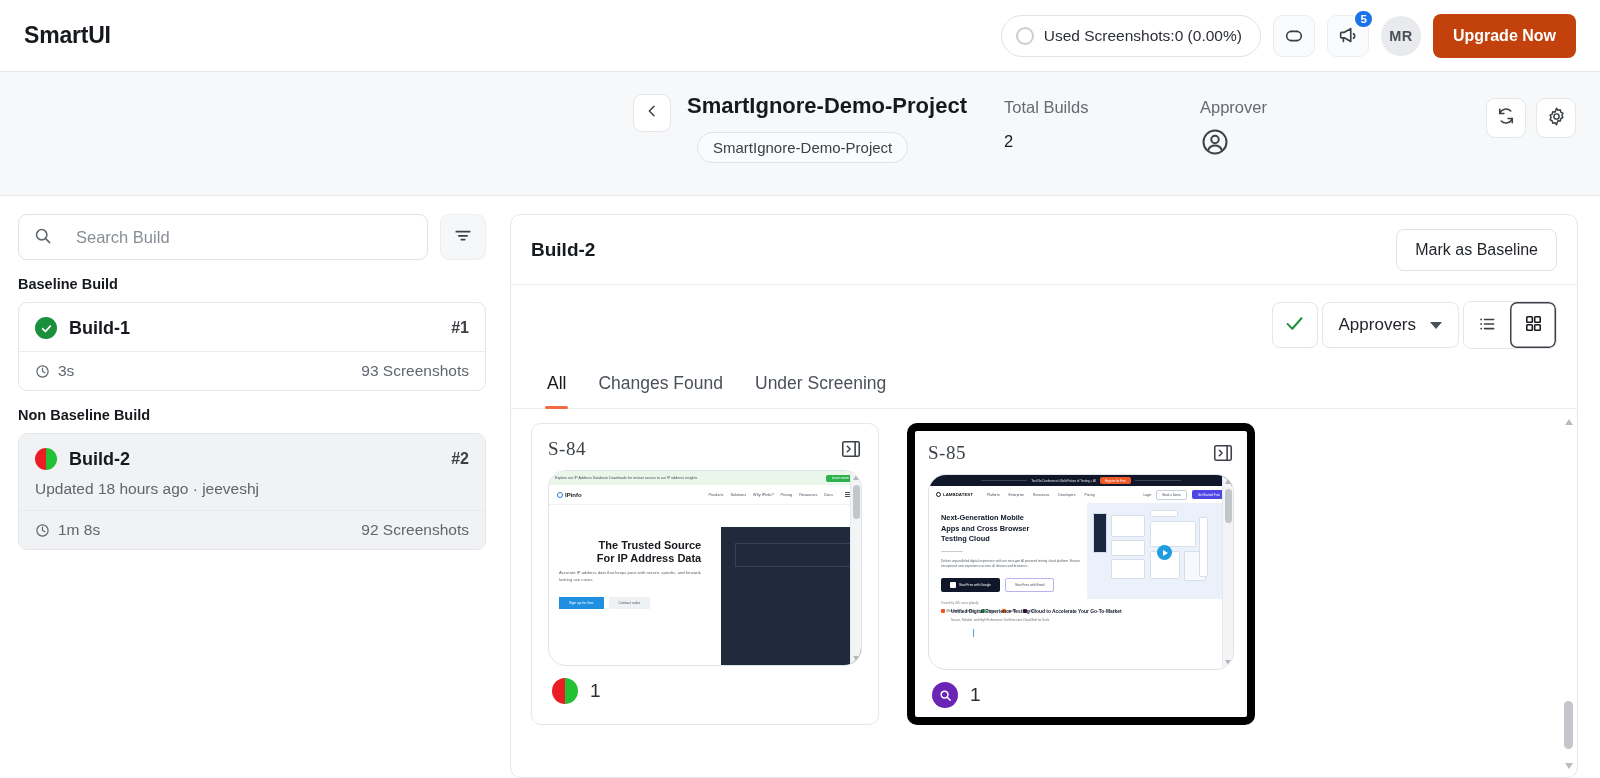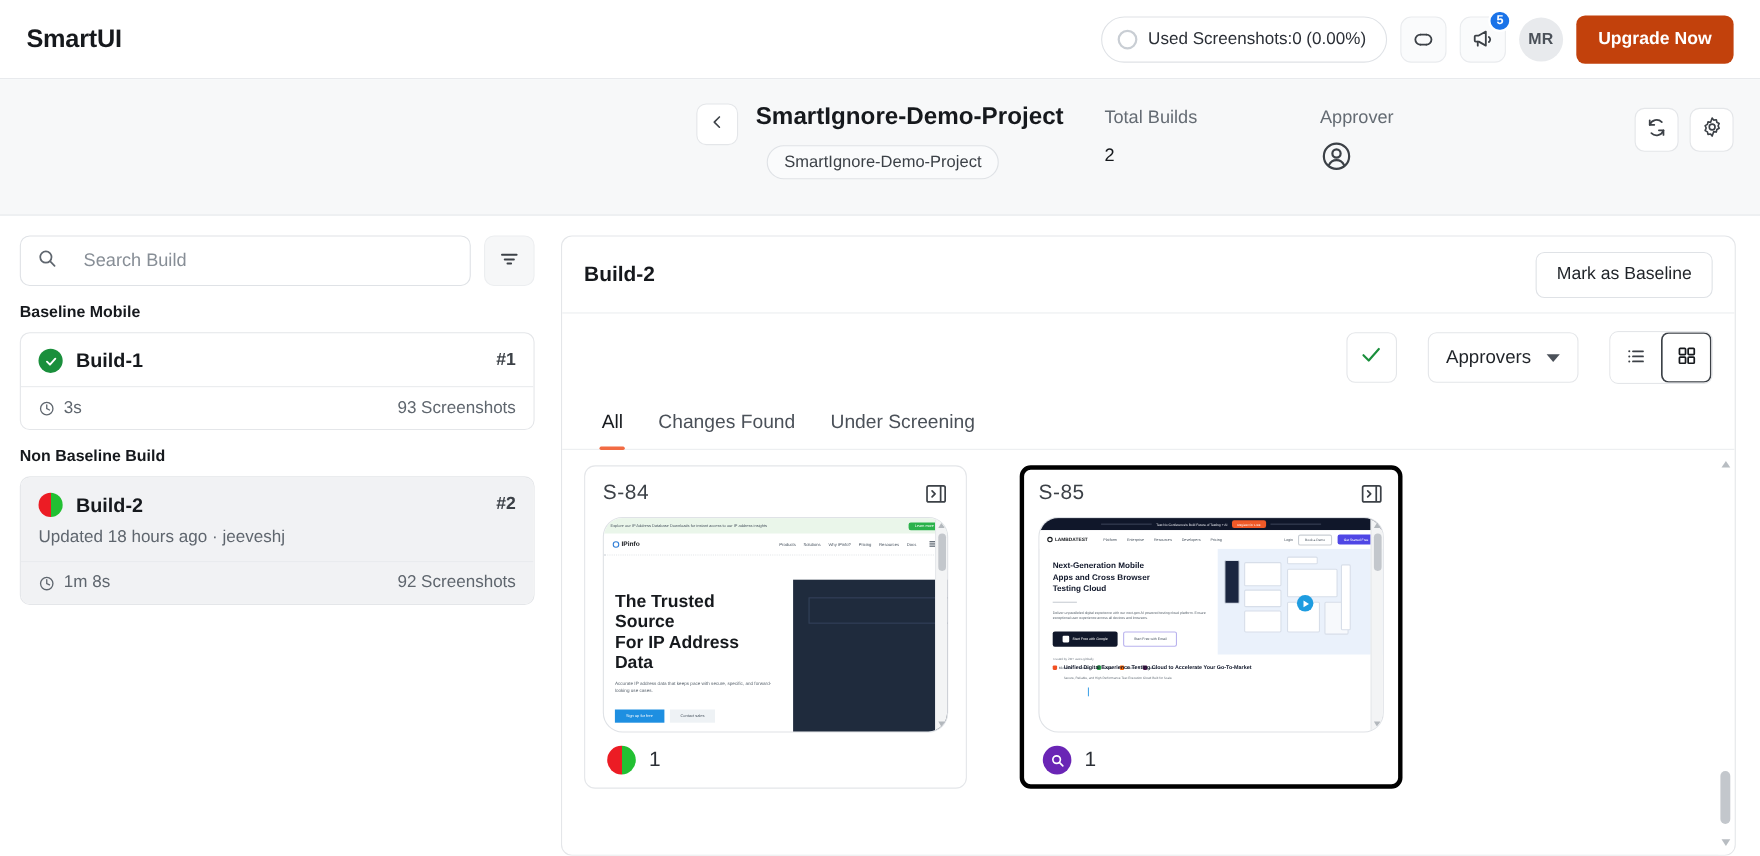--- a/index.html
+++ b/index.html
@@ -150,21 +150,21 @@
   .toolbar { display: flex; align-items: center; gap: 12px; padding: 16px 20px 14px 20px; }
   .ss-search {
     width: 546px; height: 48px; border: 1px solid #dfe2e6; border-radius: 9px;
     display: flex; align-items: center; gap: 12px; padding: 0 14px;
   }
   .ss-search input {
     border: none; outline: none; font-size: 17px; font-family: inherit;
     background: transparent; width: 100%; color: #2b2f36;
   }
   .ss-search input::placeholder { color: #878e96; }
-  .tb-right { margin-left: auto; display: flex; align-items: center; gap: 28px; }
+  .tb-right { margin-left: auto; display: flex; align-items: center; gap: 4px; }
   .check-btn {
     width: 46px; height: 46px; border: 1px solid #e4e6e9; border-radius: 8px;
     background: #fff; display: flex; align-items: center; justify-content: center; cursor: pointer;
   }
   .approvers-btn {
     height: 46px; padding: 0 16px; border: 1px solid #e4e6e9; border-radius: 8px;
     background: #fff; display: flex; align-items: center; gap: 14px;
     font-size: 17px; color: #1f2328; font-family: inherit; cursor: pointer;
   }
   .caret { width: 0; height: 0; border-left: 6px solid transparent; border-right: 6px solid transparent; border-top: 7px solid #4b5159; }
@@ -186,23 +186,23 @@
     height: 3.5px; background: #f26b43; border-radius: 2px;
   }
 
   .grid-area { flex: 1; padding: 14px 20px 0 20px; position: relative; overflow: hidden; }
   .grid { display: flex; gap: 28px; }
 
   .shot-card {
     width: 348px; border: 1px solid #e4e6e9; border-radius: 10px;
     background: #fff; padding: 14px 16px 12px 16px;
   }
-  .shot-card.active { border: 4px solid #000000; padding: 11px 13px 9px 13px; margin-left: 20px; }
+  .shot-card.active { border: 8px solid #000000; padding: 11px 13px 9px 13px; }
   .sc-head { display: flex; align-items: center; margin-bottom: 10px; }
-  .sc-id { font-size: 19px; color: #3c4147; letter-spacing: .5px; }
+  .sc-id { font-size: 19px; color: #3c4147; letter-spacing: .5px; font-family: Liberation Serif, serif; }
   .sc-expand { margin-left: auto; cursor: pointer; display: flex; }
   .thumb-wrap {
     border: 1px solid #dfe2e6; border-radius: 18px; overflow: hidden;
     height: 196px; position: relative; background: #fff;
   }
   .thumb-scroll {
     position: absolute; right: 0; top: 0; bottom: 0; width: 11px;
     background: #f3f4f5; border-left: 1px solid #e6e8eb;
   }
   .thumb-scroll .thumbbar { position: absolute; top: 14px; left: 2px; width: 7px; height: 34px; background: #c3c7cc; border-radius: 4px; }
@@ -235,21 +235,21 @@
   }
   .ip-banner .lm { margin-left: auto; background: #2bb24c; color: #fff; padding: 1.5px 6px; border-radius: 2px; font-size: 3.4px; }
   .ip-nav { height: 20px; display: flex; align-items: center; padding: 0 8px; border-bottom: 1px dotted #e3e6e9; }
   .ip-logo { font-size: 6px; font-weight: 700; color: #16191d; display: flex; align-items: center; gap: 2px; }
   .ip-logo .pin { width: 6px; height: 6px; border-radius: 50%; border: 1.2px solid #2e7dd7; }
   .ip-links { margin-left: auto; display: flex; gap: 7px; font-size: 3.8px; color: #47525e; align-items: center; }
   .ip-burger { display: flex; flex-direction: column; gap: 1.2px; margin-left: 5px; }
   .ip-burger span { width: 8px; height: 1.1px; background: #47525e; }
   .ip-hero { display: flex; height: calc(100% - 34px); }
   .ip-left { width: 52%; padding: 34px 10px 0 10px; }
-  .ip-h1 { font-size: 16px; font-weight: 700; color: #16191d; line-height: 1.15; }
+  .ip-h1 { font-size: 11px; font-weight: 700; color: #16191d; line-height: 1.15; text-align: right; }
   .ip-p { font-size: 4.2px; color: #5a646e; line-height: 1.5; margin-top: 6px; }
   .ip-btns { display: flex; gap: 5px; margin-top: 14px; }
   .ip-btn1 { background: #1e8fe1; color: #fff; font-size: 3.6px; padding: 4px 10px; }
   .ip-btn2 { background: #eef2f5; color: #47525e; font-size: 3.6px; padding: 4px 10px; }
   .ip-right { flex: 1; position: relative; }
   .ip-dark { position: absolute; left: 10px; right: -20px; top: 22px; bottom: -10px; background: #1f2b3d; }
   .ip-dark::after { content: ""; position: absolute; left: 14px; right: 14px; top: 16px; height: 22px; border: 1px solid #33415a; }
 
   
   .lt-top { height: 11px; background: #10172a; display: flex; align-items: center; justify-content: center; gap: 4px; }
@@ -394,21 +394,21 @@
         <span>
           <svg width="20" height="20" viewBox="0 0 24 24" stroke="#3c4147" stroke-width="2.1" stroke-linecap="round">
             <line x1="4" y1="8" x2="20" y2="8"></line>
               <line x1="7" y1="13" x2="17" y2="13"></line>
               <line x1="10" y1="17.5" x2="14" y2="17.5"></line>
           </svg>
         </span>
       </div>
     </div>
 
-    <div class="group-label">Baseline Mobile</div>
+    <div class="group-label">Baseline Build</div>
     <div class="build-card">
       <div class="bc-top">
         <div class="bc-title-row">
           <span class="status-dot pass">
             <svg width="13" height="13" viewBox="0 0 24 24" fill="none" stroke="#fff" stroke-width="3.2" stroke-linecap="round" stroke-linejoin="round">
               <polyline points="5 12.5 10 17.5 19 7.5"></polyline>
             </svg>
           </span>
           <span class="bc-name">Build-1</span>
           <span class="bc-num">#1</span>

